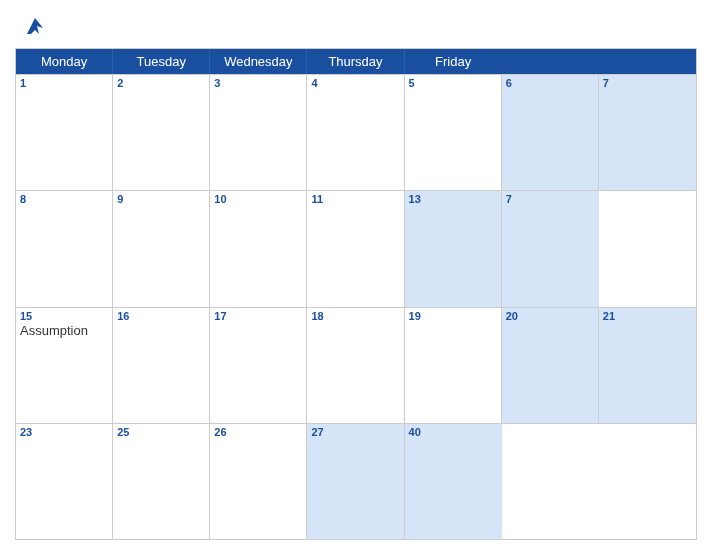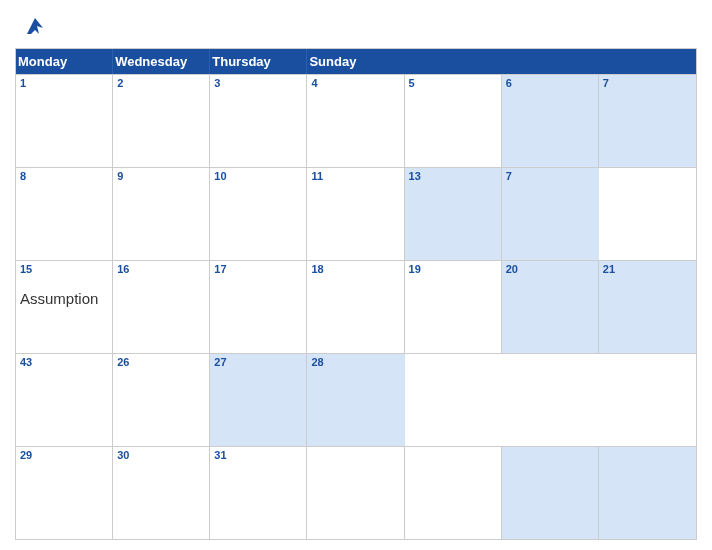--- a/index.html
+++ b/index.html
@@ -58,22 +58,23 @@
       display: flex;
       flex-direction: column;
     }
     .cal-header {
       display: grid;
       grid-template-columns: repeat(7, 1fr);
       background: #1a4fa0;
     }
     .cal-header-cell {
       color: #fff;
+      text-align: center;
       font-size: 13px;
-      font-weight: bold;
+      font-weight: normal;
       padding: 5px 2px;
       border-right: 1px solid #2a5fb0;
     }
     .cal-header-cell:last-child {
       border-right: none;
     }
     .cal-body {
       flex: 1;
       display: flex;
       flex-direction: column;
@@ -99,23 +100,23 @@
       color: #1a4fa0;
       font-weight: bold;
     }
     .day-number.empty {
       color: transparent;
     }
     .cal-cell.shaded {
       background: #d6e4f7;
     }
     .event-label {
-      font-size: 15px;
+      font-size: 13px;
       color: #333;
-      margin-top: 15px;
+      margin-top: 1px;
     }
   </style>
 </head>
 <body>
 
 <div class="page">
   <div class="header">
     <div class="logo">
       <svg class="logo-icon" viewBox="0 0 32 32">
         <rect width="32" height="32" fill="white"></rect>
@@ -127,23 +128,24 @@
         <div></div>
       </div>
     </div>
     <div class="title"></div>
     <div class="country"></div>
   </div>
 
   <div class="calendar">
     <div class="cal-header" id="cal-header">
         <div class="cal-header-cell">Monday</div>
+        <div class="cal-header-cell">Tuesday</div>
         <div class="cal-header-cell">Wednesday</div>
         <div class="cal-header-cell">Thursday</div>
-        <div class="cal-header-cell">Sunday</div>
+        <div class="cal-header-cell">Friday</div>
       </div>
     <div class="cal-body" id="cal-body">
         <div class="cal-row">
           <div class="cal-cell">
             <div class="day-number">1</div>
           </div>
           <div class="cal-cell">
             <div class="day-number">2</div>
           </div>
           <div class="cal-cell">
@@ -201,50 +203,30 @@
           </div>
           <div class="cal-cell shaded">
             <div class="day-number">20</div>
           </div>
           <div class="cal-cell shaded">
             <div class="day-number">21</div>
           </div>
         </div>
         <div class="cal-row">
           <div class="cal-cell">
-            <div class="day-number">43</div>
+            <div class="day-number">23</div>
+          </div>
+          <div class="cal-cell">
+            <div class="day-number">25</div>
           </div>
           <div class="cal-cell">
             <div class="day-number">26</div>
           </div>
           <div class="cal-cell shaded">
             <div class="day-number">27</div>
           </div>
           <div class="cal-cell shaded">
-            <div class="day-number">28</div>
-          </div>
-        </div>
-        <div class="cal-row">
-          <div class="cal-cell">
-            <div class="day-number">29</div>
-          </div>
-          <div class="cal-cell">
-            <div class="day-number">30</div>
-          </div>
-          <div class="cal-cell">
-            <div class="day-number">31</div>
-          </div>
-          <div class="cal-cell">
-            <div class="day-number empty"></div>
-          </div>
-          <div class="cal-cell">
-            <div class="day-number empty"></div>
-          </div>
-          <div class="cal-cell shaded">
-            <div class="day-number empty"></div>
-          </div>
-          <div class="cal-cell shaded">
-            <div class="day-number empty"></div>
+            <div class="day-number">40</div>
           </div>
         </div>
       </div>
   </div>
 </div>
 
 </body></html>

